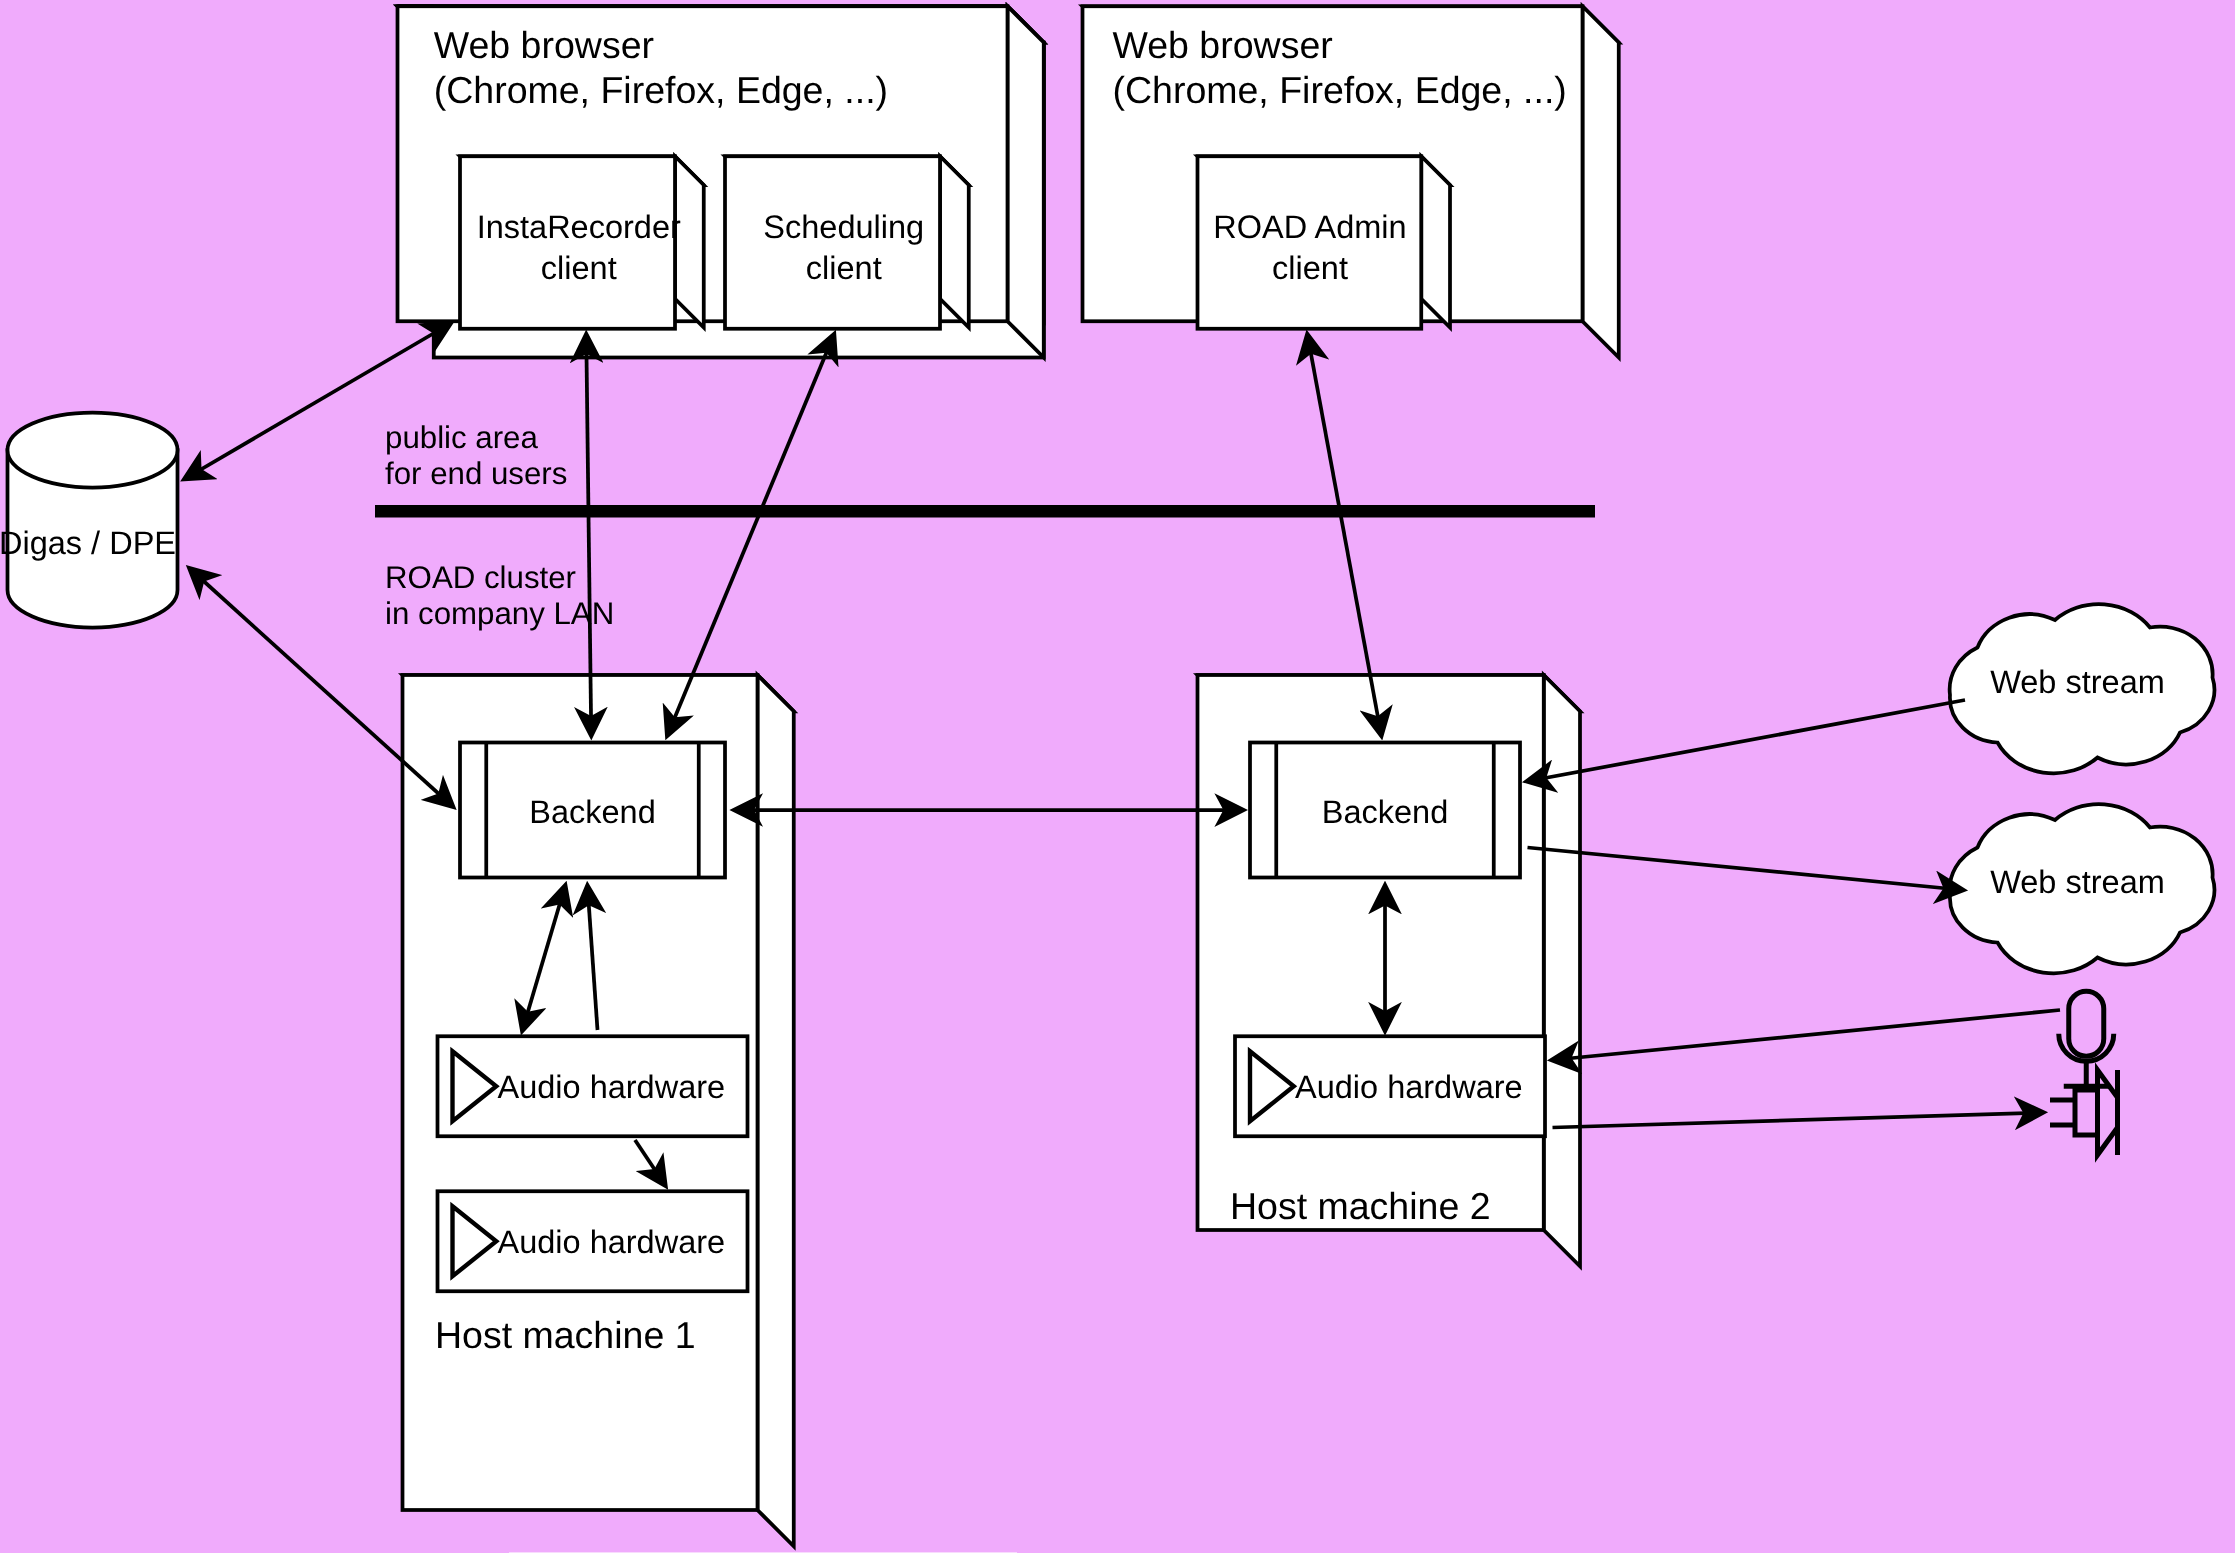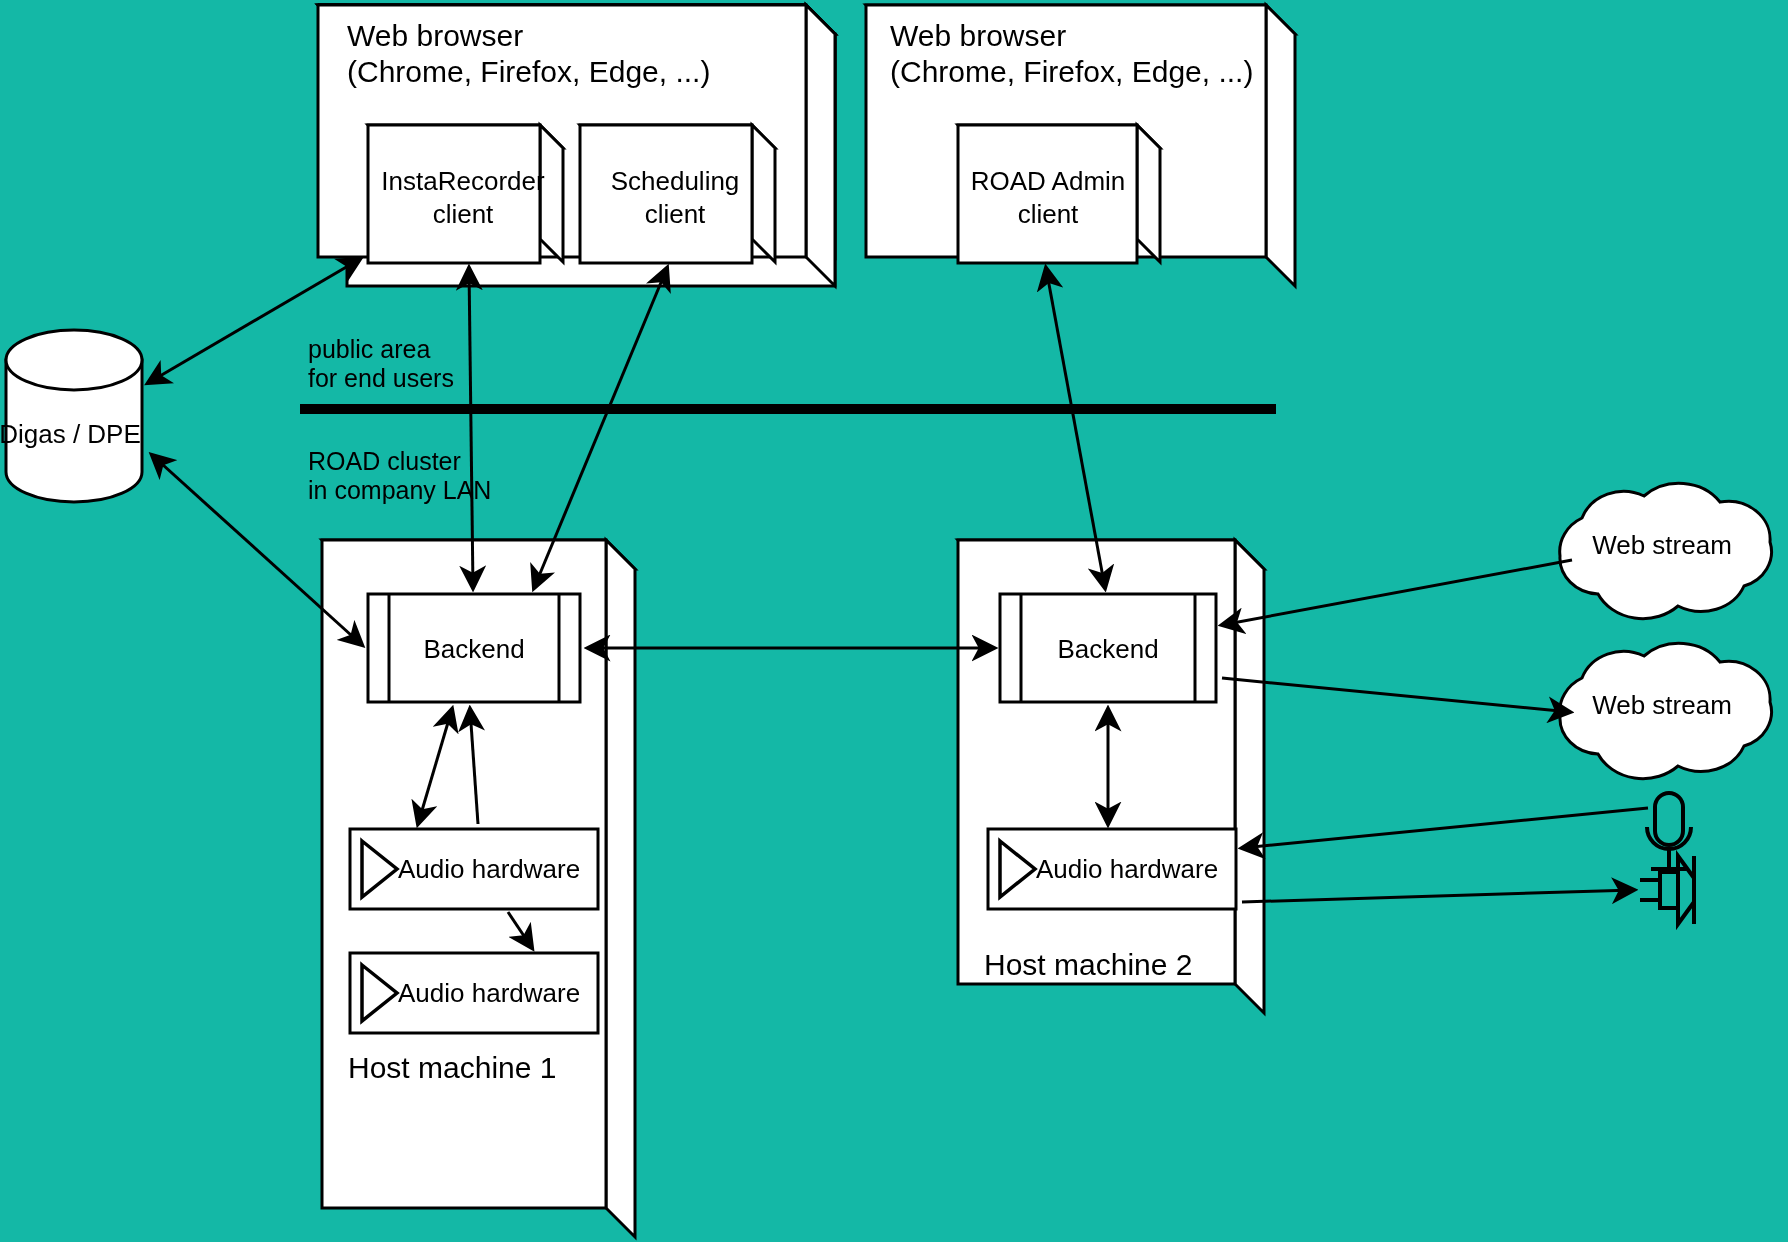--- a/index.html
+++ b/index.html
@@ -1,18 +1,18 @@
 <!DOCTYPE html>
 <html><head>
 <meta charset="utf-8">
 <style>
   html,body{margin:0;padding:0;background:#ffffff;}
   body{width:1788px;height:1242px;overflow:hidden;
        font-family:"Liberation Sans","DejaVu Sans",sans-serif;}
-  #stage{position:relative;width:1788px;height:1242px;background:#14b8a6;}
+  #stage{position:relative;width:1788px;height:1242px;background:#f0abfc;}
   svg#diagram{position:absolute;left:0;top:0;width:1788px;height:1242px;display:block;}
   .shape{fill:#ffffff;stroke:#000000;stroke-width:3;}
   .face{fill:#ffffff;stroke:#000000;stroke-width:3;}
   .edge{fill:none;stroke:#000000;stroke-width:3;}
   .conn{fill:none;stroke:#000000;stroke-width:3;}
   .divider{fill:#000000;stroke:none;}
   .icon{fill:none;stroke:#000000;stroke-width:4;}
   .icon-thin{fill:none;stroke:#000000;stroke-width:3.5;}
   text{font-family:"Liberation Sans","DejaVu Sans",sans-serif;fill:#000000;}
   .t-box{font-size:26px;}

